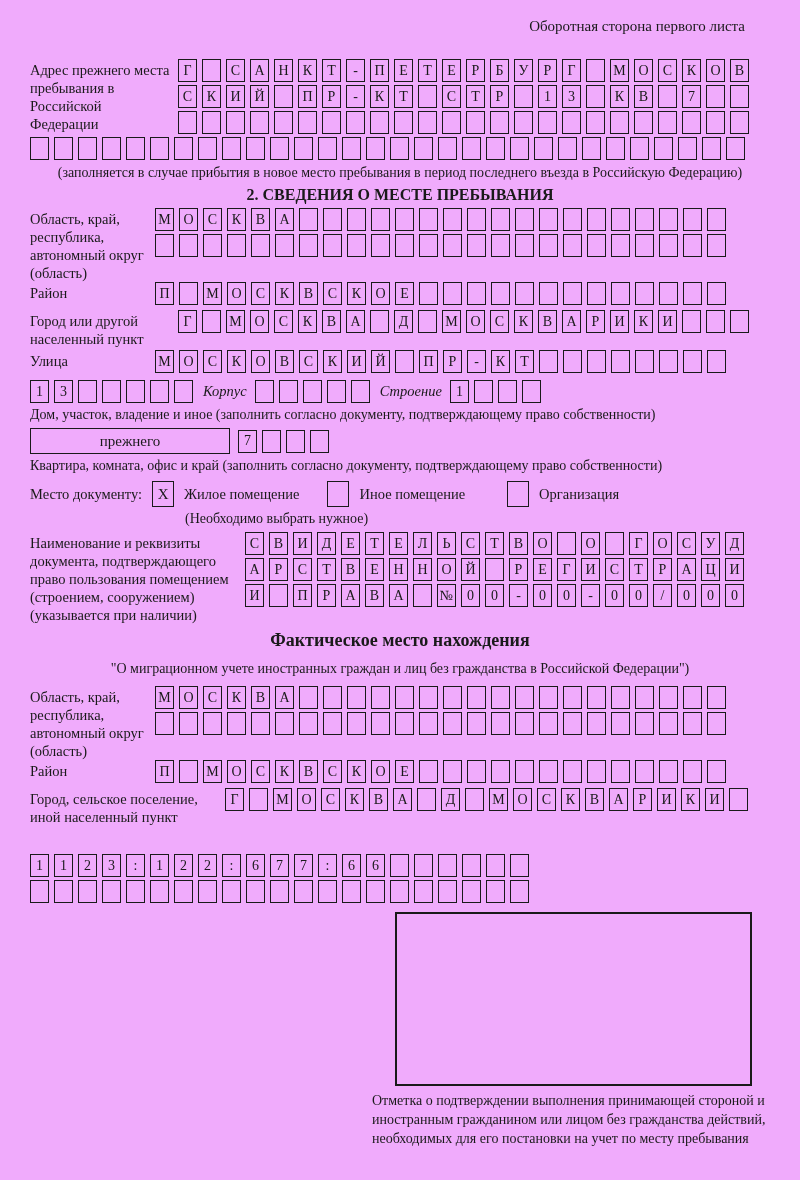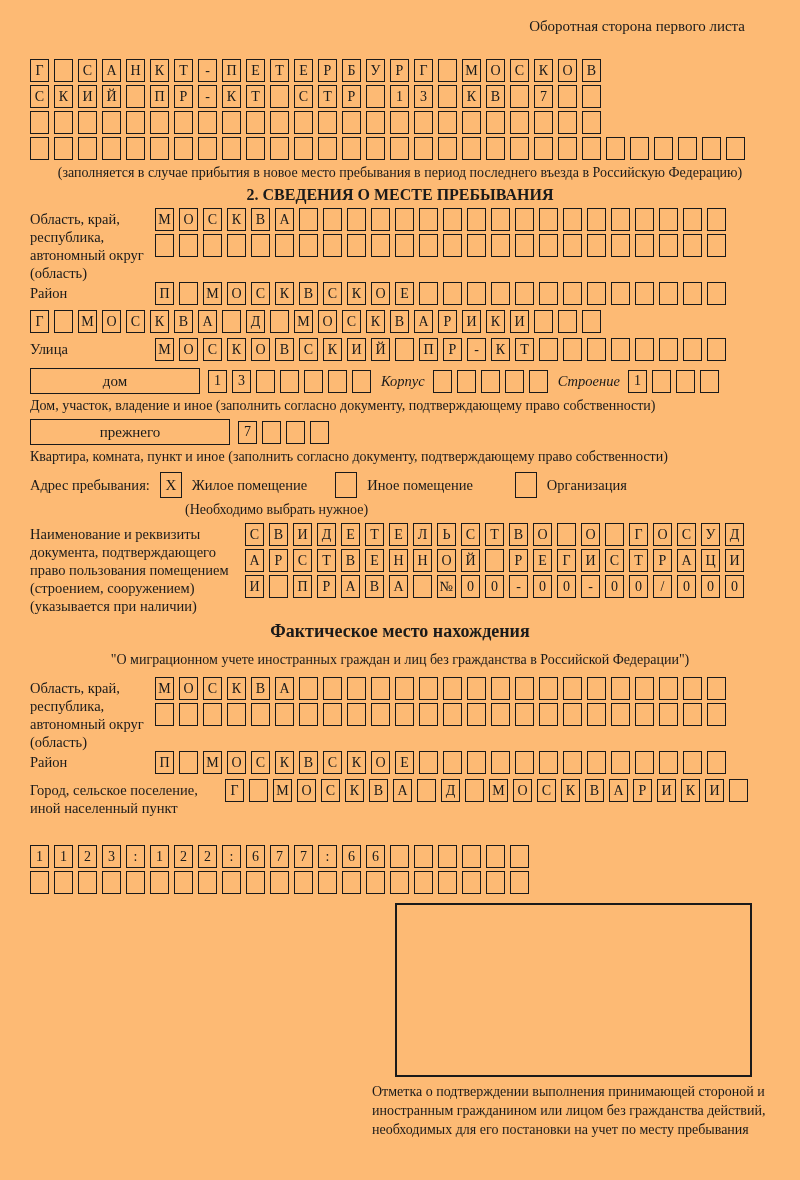--- a/index.html
+++ b/index.html
@@ -1,19 +1,19 @@
 <!DOCTYPE html>
 <html><head>
 <meta charset="utf-8">
 <style>
   html,body { margin:0; padding:0; background:#ffffff; }
   .page {
     width:800px; height:1180px; box-sizing:border-box;
     padding:18px 30px 0 30px; overflow:hidden;
-    background:#fdba74; color:#1a1a1a;
+    background:#f0abfc; color:#1a1a1a;
     font-family:"Liberation Serif", serif; font-size:14.5px;
     position:relative;
   }
   .header-note { text-align:right; font-size:15px; padding-right:25px; }
 
   .frow { display:flex; align-items:flex-start; }
   .flabel { flex:none; line-height:18px; font-size:14.5px; padding-top:2px; box-sizing:border-box; padding-right:6px; }
   .w148 { width:148px; } .w125 { width:125px; } .w215 { width:215px; }
   .w195 { width:195px; } .w190 { width:190px; }
   .rows { display:block; }
@@ -60,20 +60,21 @@
   .sp { margin-bottom:2px; }
 </style>
 </head>
 <body>
 
 <div class="page">
 
   <div class="header-note">Оборотная сторона первого листа</div>
 
   <div class="frow mt">
+    <div class="flabel w148">Адрес прежнего места пребывания в Российской Федерации</div>
     <div class="rows">
       <div class="cells">
           <span class="cell">Г</span>
           <span class="cell"></span>
           <span class="cell">С</span>
           <span class="cell">А</span>
           <span class="cell">Н</span>
           <span class="cell">К</span>
           <span class="cell">Т</span>
           <span class="cell">-</span>
@@ -266,20 +267,21 @@
         <span class="cell"></span>
         <span class="cell"></span>
         <span class="cell"></span>
         <span class="cell"></span>
         <span class="cell"></span>
         <span class="cell"></span>
       </div>
   </div>
 
   <div class="frow sp">
+    <div class="flabel w148">Город или другой населенный пункт</div>
     <div class="cells">
         <span class="cell">Г</span>
         <span class="cell"></span>
         <span class="cell">М</span>
         <span class="cell">О</span>
         <span class="cell">С</span>
         <span class="cell">К</span>
         <span class="cell">В</span>
         <span class="cell">А</span>
         <span class="cell"></span>
@@ -325,21 +327,20 @@
         <span class="cell"></span>
         <span class="cell"></span>
         <span class="cell"></span>
         <span class="cell"></span>
         <span class="cell"></span>
         <span class="cell"></span>
       </div>
   </div>
 
   <div class="house-row">
-    <div class="type-box tb170">дом</div>
     <div class="cells" style="margin-bottom:0">
         <span class="cell">1</span>
         <span class="cell">3</span>
         <span class="cell"></span>
         <span class="cell"></span>
         <span class="cell"></span>
         <span class="cell"></span>
         <span class="cell"></span>
       </div>
     <div class="inline-label">Корпус</div>
@@ -362,24 +363,24 @@
 
   <div class="house-row">
     <div class="type-box tb200">прежнего</div>
     <div class="cells" style="margin-bottom:0">
         <span class="cell">7</span>
         <span class="cell"></span>
         <span class="cell"></span>
         <span class="cell"></span>
       </div>
   </div>
-  <div class="caption">Квартира, комната, пункт и иное (заполнить согласно документу, подтверждающему право собственности)</div>
+  <div class="caption">Квартира, комната, офис и край (заполнить согласно документу, подтверждающему право собственности)</div>
 
   <div class="stay-row">
-    <span class="stay-label">Адрес пребывания:</span>
+    <span class="stay-label">Место документу:</span>
     <span class="checkbox">X</span>
     <span class="opt-label">Жилое помещение</span>
     <span class="checkbox"></span>
     <span class="opt-label">Иное помещение</span>
     <span class="checkbox" style="margin-left:14px"></span>
     <span class="opt-label">Организация</span>
   </div>
   <div class="caption stay-cap">(Необходимо выбрать нужное)</div>
 
   <div class="frow" style="margin-top:4px">

